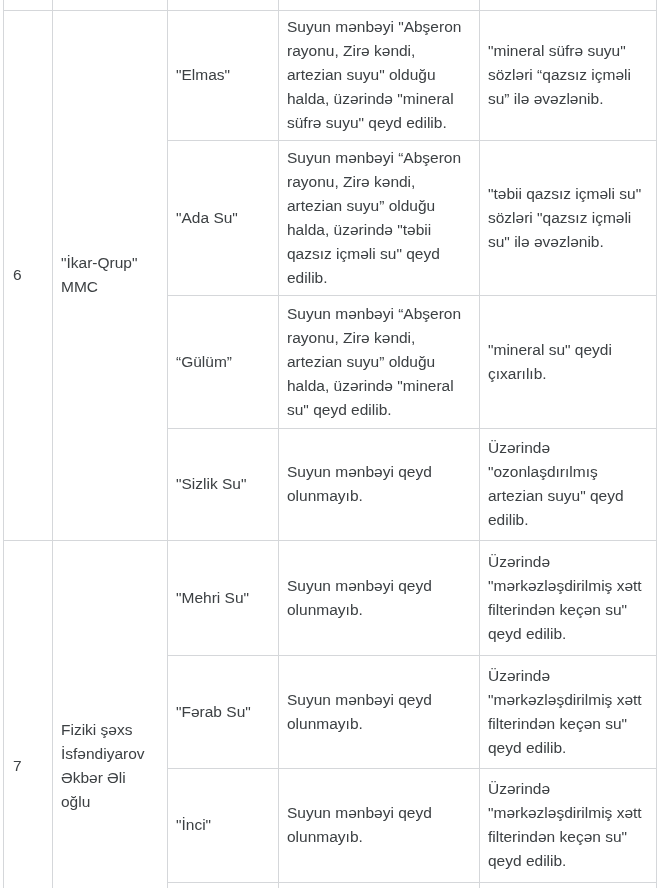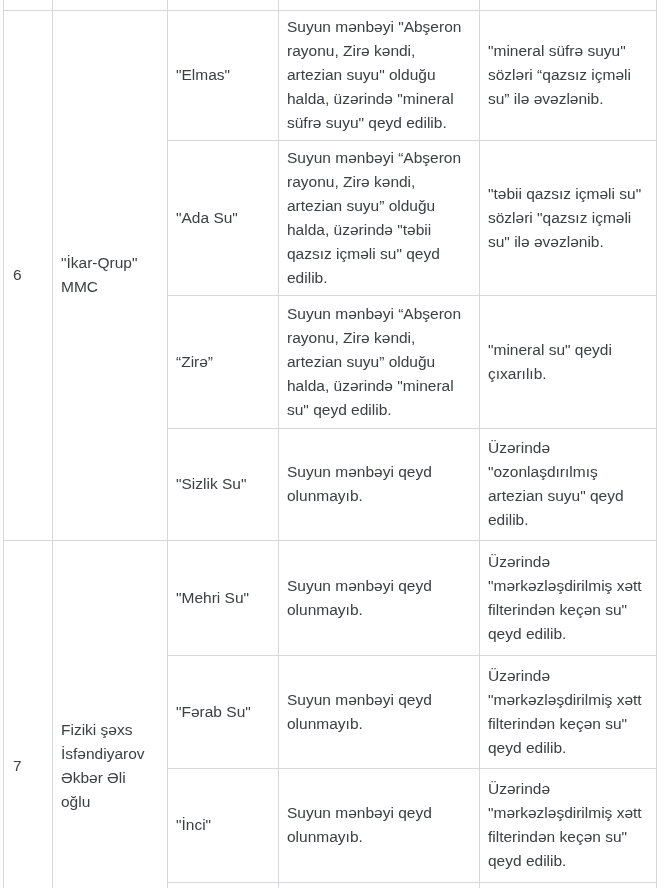--- a/index.html
+++ b/index.html
@@ -63,21 +63,21 @@
       <td class="c-note">"mineral süfrə suyu" sözləri “qazsız içməli su” ilə əvəzlənib.</td>
     </tr>
 
     <tr class="h-ada">
       <td class="c-brand">"Ada Su"</td>
       <td class="c-issue">Suyun mənbəyi “Abşeron rayonu, Zirə kəndi, artezian suyu” olduğu halda, üzərində "təbii qazsız içməli su" qeyd edilib.</td>
       <td class="c-note">"təbii qazsız içməli su" sözləri "qazsız içməli su" ilə əvəzlənib.</td>
     </tr>
 
     <tr class="h-gulum">
-      <td class="c-brand">“Zirə”</td>
+      <td class="c-brand">“Gülüm”</td>
       <td class="c-issue">Suyun mənbəyi “Abşeron rayonu, Zirə kəndi, artezian suyu” olduğu halda, üzərində "mineral su" qeyd edilib.</td>
       <td class="c-note">"mineral su" qeydi çıxarılıb.</td>
     </tr>
 
     <tr class="h-sizlik">
       <td class="c-brand">"Sizlik Su"</td>
       <td class="c-issue">Suyun mənbəyi qeyd olunmayıb.</td>
       <td class="c-note">Üzərində "ozonlaşdırılmış artezian suyu" qeyd edilib.</td>
     </tr>
 

